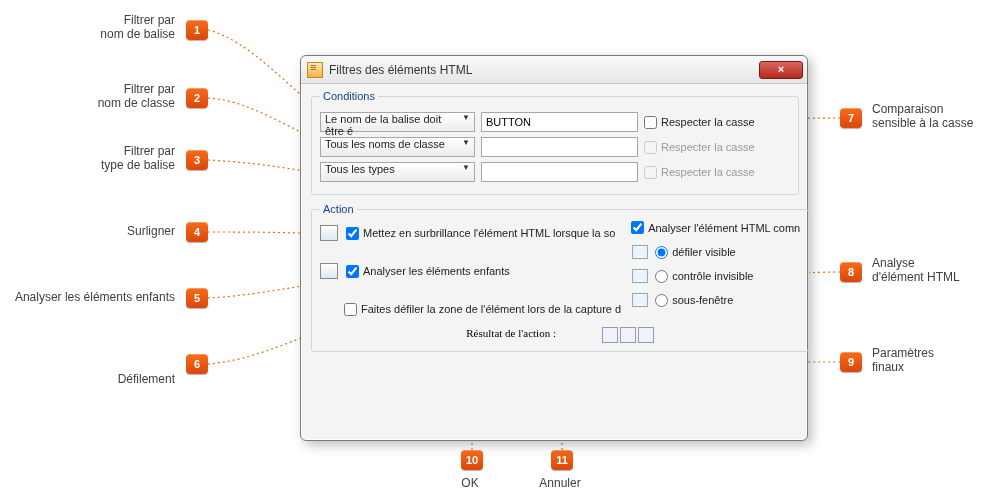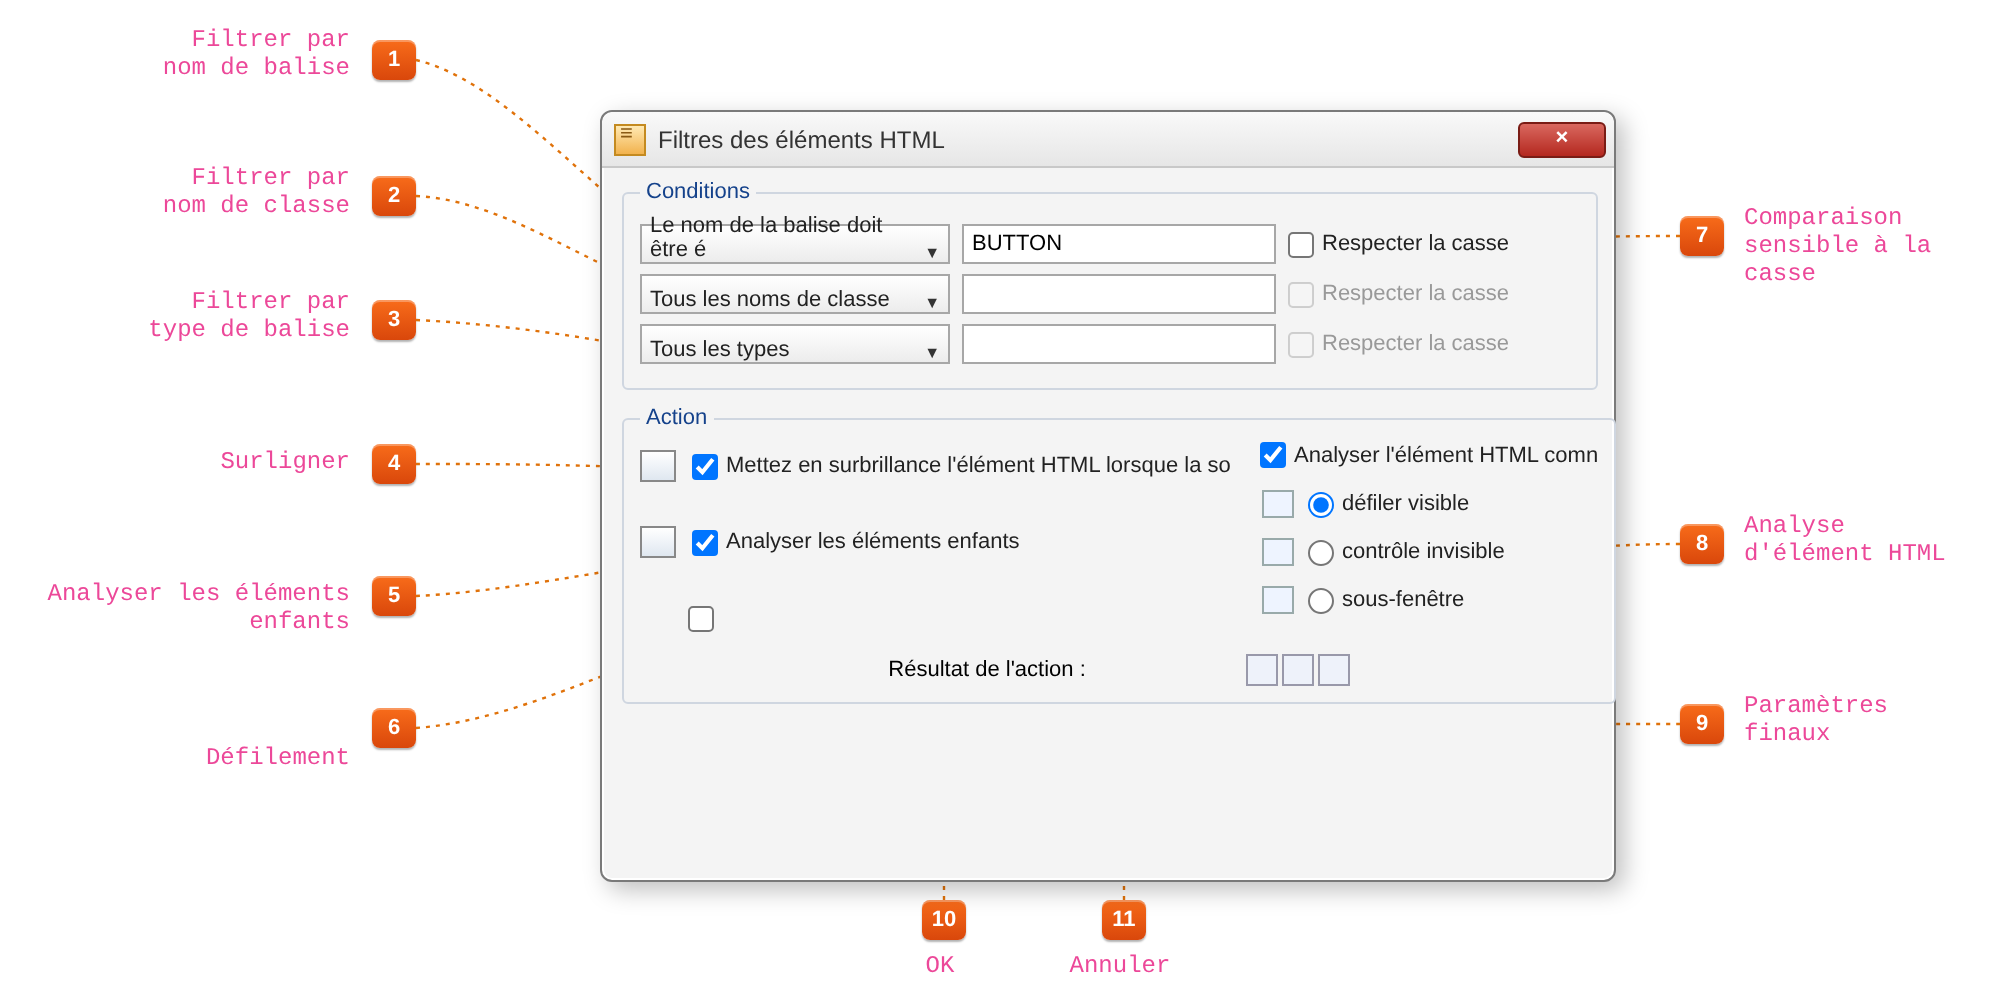--- a/index.html
+++ b/index.html
@@ -8,24 +8,23 @@
     font-family: "Segoe UI", Tahoma, sans-serif;
     font-size: 11px;
     background: #fff;
     width: 1001px;
     height: 501px;
     position: relative;
   }
   .annot-label {
     position: absolute;
     text-align: right;
-    color: #ec4899;
+    color: #404040;
     font-size: 12px;
     line-height: 14px;
-    font-family: Liberation Mono, monospace;
   }
   .annot-label.right { text-align: left; }
   .badge {
     position: absolute;
     width: 22px;
     height: 20px;
     background: linear-gradient(#f86c1a,#d9470b);
     border-radius: 4px;
     color: #fff;
     font-weight: bold;
@@ -77,21 +76,21 @@
     border-radius: 3px;
     margin: 0 0 8px 0;
     padding: 6px 8px 8px 8px;
   }
   legend { color: #15428b; font-size: 11px; padding: 0 3px; }
   .row { display:flex; align-items:center; gap:6px; margin:3px 0; height:22px;}
   .combo {
     width: 155px; height: 20px;
     border:1px solid #a7a7a7;
     background: linear-gradient(#fff,#ececec);
-    display:flex; align-items:flex-end; padding:0 4px;
+    display:flex; align-items:flex-start; padding:0 4px;
     font-size:11px; color:#222;
     position: relative;
   }
   .combo .arrow { margin-left:auto; font-size:8px; color:#333;}
   .txt {
     width: 157px; height: 20px;
     border:1px solid #a7a7a7;
     background:#fff; padding:2px 4px;
     font-size:11px;
   }
@@ -106,21 +105,21 @@
     margin-right:2px; position:relative;
   }
   .aicon::before {
     content:""; position:absolute; inset:0;
     border:1px solid #888;
     background:linear-gradient(#fff,#dfe7f0);
   }
   .opt { display:flex; align-items:center; gap:6px; height:24px;}
   .opt .ic { width:18px; height:16px; position:relative;}
   .opt .ic::before{content:"";position:absolute;inset:1px;border:1px solid #9aa;background:#eef4ff;}
-  .result-row { margin-top:6px; display:flex; align-items:center; gap:25px; justify-content:center;}
+  .result-row { margin-top:6px; display:flex; align-items:flex-start; gap:8px; justify-content:center;font-family:Liberation Serif, serif;}
   .btnbar { text-align:center; margin-top:4px; }
   .btn {
     display:inline-block; min-width:70px; height:21px;
     border:1px solid #8f8f8f; border-radius:3px;
     background:linear-gradient(#fefefe,#e4e4e4);
     line-height:19px; text-align:center; font-size:11px;
     margin:0 4px;
   }
   .btn.primary { outline:1px solid #3c7fb1; box-shadow:0 0 0 1px #aed6ff inset;}
   .small-icons { display:inline-flex; gap:2px;}
@@ -240,20 +239,21 @@
             <span class="aicon"></span>
             <label class="cb">
               <input type="checkbox" checked="" style=""> 
                 <span>Analyser les éléments enfants</span>
             </label>
           </div>
           <div class="opt" style="margin-top:14px">
             <span style="width:18px"></span>
             <label class="cb">
               <input type="checkbox" style=""> 
+                <span>Faites défiler la zone de l'élément lors de la capture d</span>
             </label>
           </div>
         </div>
         <div class="col-r">
           <label class="cb" style="margin-bottom:6px">
             <input type="checkbox" checked="" style=""> 
               <span>Analyser l'élément HTML comn</span>
           </label>
           <div class="opt">
             <span class="ic"></span>

